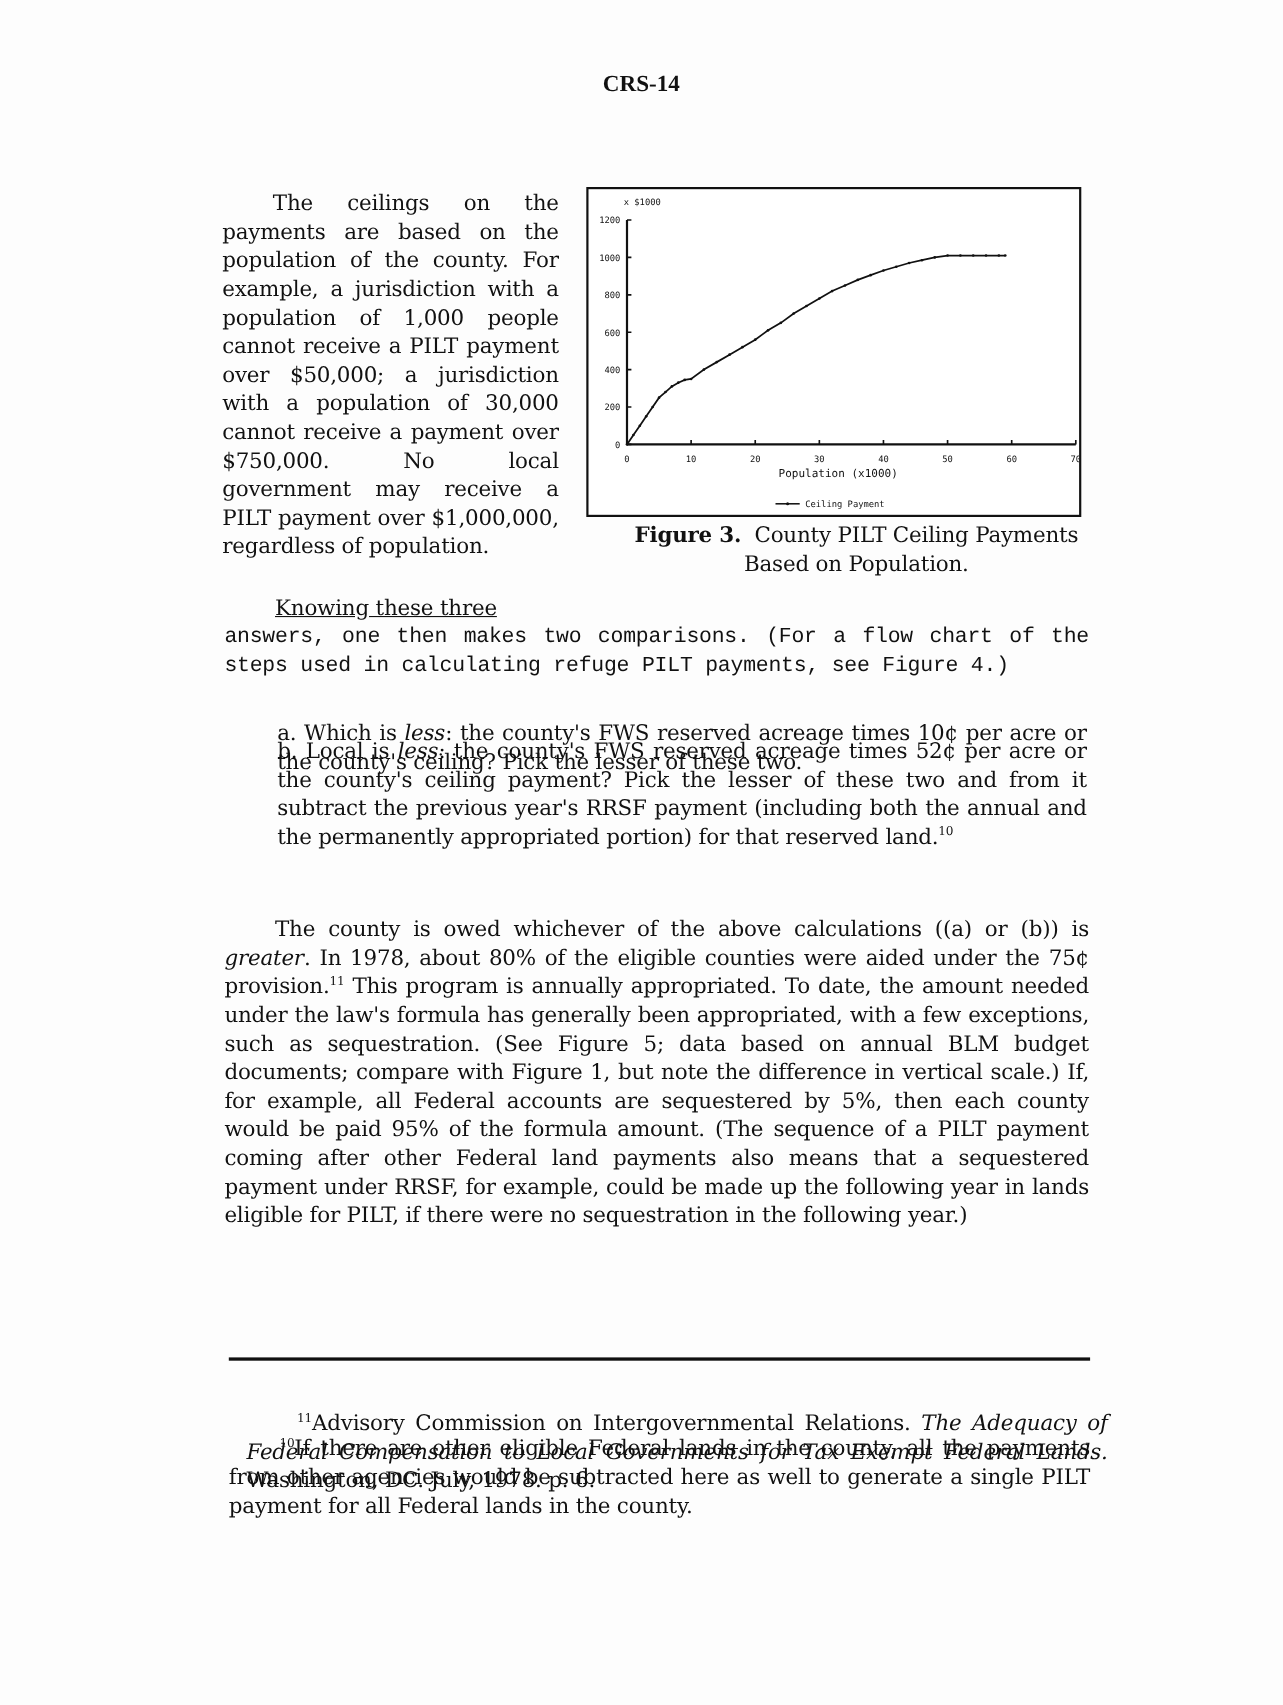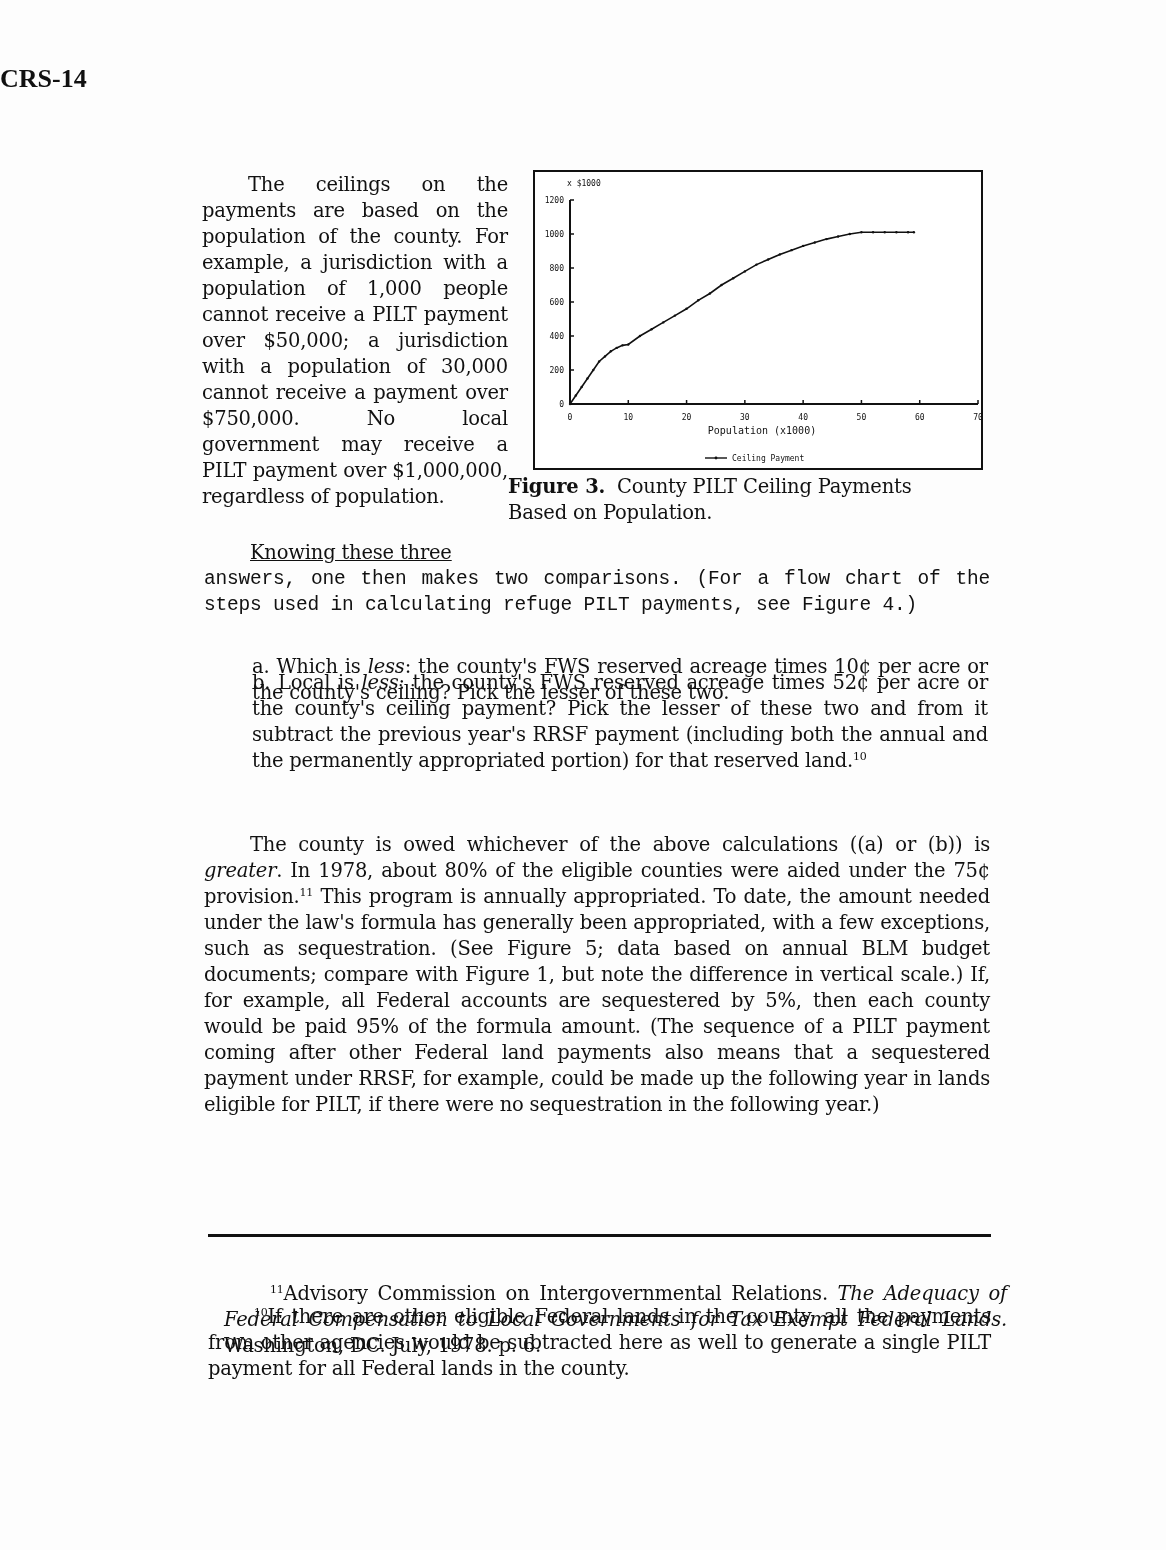--- a/index.html
+++ b/index.html
@@ -1,26 +1,26 @@
 <!DOCTYPE html>
 <html><head>
 <meta charset="utf-8">
 <style>
   html, body { margin:0; padding:0; background:#fdfdfd; }
   body { width:1166px; height:1550px; position:relative; overflow:hidden;
          font-family:"DejaVu Serif","Liberation Serif",serif; color:#111; }
-  .page-header { position:absolute; left:0; width:1166px; top:64px; 
-         font-size:26px; font-weight:bold; font-family:"Liberation Serif",serif; }
+  .page-header { position:absolute; left:0; width:1166px; top:64px; text-align:center;
+         font-size:21px; font-weight:bold; font-family:"Liberation Serif",serif; }
   .txt { font-size:19.5px; line-height:26px; letter-spacing:-0.2px; }
   .left-col { position:absolute; left:202px; top:172px; width:306px; text-align:justify; }
   .indent { text-indent:46px; }
   .figure-box { position:absolute; left:533px; top:170px; width:450px; height:300px;
          border:2px solid #111; box-sizing:border-box; background:#fff; }
   .figure-box svg { position:absolute; left:0; top:0; }
-  .caption { position:absolute; left:508px; top:474px; width:455px; }
+  .caption { position:absolute; left:551px; top:474px; width:455px;text-align:center; }
   .caption b { font-weight:bold; }
   .body-block { position:absolute; left:204px; width:786px; text-align:justify; }
   .list-item { position:absolute; left:252px; width:736px; text-align:justify; }
   sup { font-size:11px; line-height:0; vertical-align:super; }
   .rule { position:absolute; left:208px; top:1234px; width:783px; height:3px; background:#111; }
   .fn { position:absolute; left:208px; width:783px; text-align:justify; }
   .axis-txt { font-family:"DejaVu Sans Mono","Liberation Mono",monospace; fill:#111; }
 </style>
 </head>
 <body>

